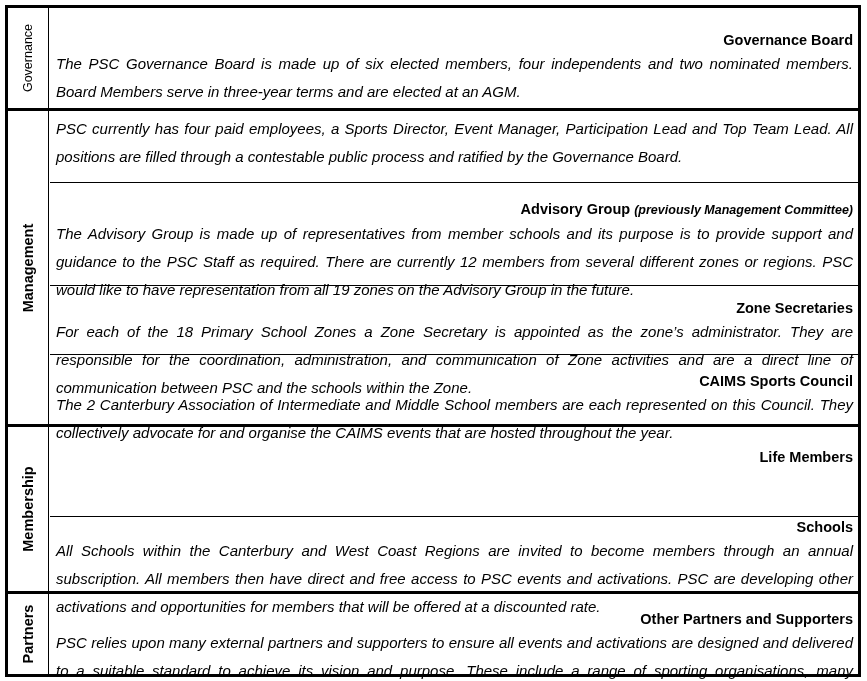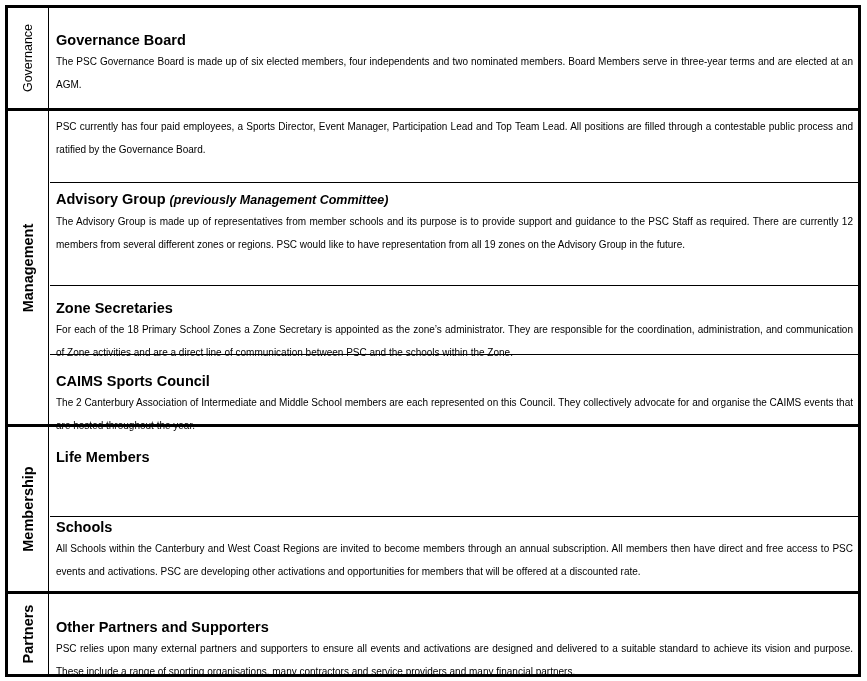--- a/index.html
+++ b/index.html
@@ -11,23 +11,23 @@
   .section + .section { border-top: 3px solid #000; }
   .section-label { position: absolute; left: 0; top: 0; bottom: 0; width: 41px;
                    border-right: 1px solid #000; box-sizing: border-box; }
   .section-label span { position: absolute; left: 50%; top: 50%; white-space: nowrap;
                         transform: translate(-50%, -50%) rotate(-90deg);
                         font-weight: bold; font-size: 14.5px; }
   .section-label.small span { font-weight: normal; font-size: 12.5px; }
   .entries { position: absolute; left: 42px; right: 0; top: 0; bottom: 0; }
   .entry { position: absolute; left: 0; right: 0; box-sizing: border-box; padding: 0 5px 0 6px; }
   .entry + .entry { border-top: 1px solid #000; }
-  .entry-title { text-align: left; font-weight: bold; font-size: 14.5px; line-height: 20px; }
+  .entry-title { text-align: right; font-weight: bold; font-size: 14.5px; line-height: 20px; }
   .entry-title i { font-weight: bold; font-style: italic; font-size: 12.5px; }
-  .entry-body { font-size: 10px; line-height: 23px; text-align: justify; }
+  .entry-body { font-size: 15px; line-height: 28px; text-align: justify; font-style: italic; }
 </style>
 </head>
 <body>
 
 <div class="doc-table">
 
   <div class="section" style="top:0; height:100px;">
     <div class="section-label small">
       <span>Governance</span>
     </div>
@@ -40,21 +40,21 @@
   </div>
 
   <div class="section" style="top:100px; height:316px;">
     <div class="section-label">
       <span>Management</span>
     </div>
     <div class="entries">
       <div class="entry" style="top:0; height:71px; padding-top:4px;">
         <div class="entry-body">PSC currently has four paid employees, a Sports Director, Event Manager, Participation Lead and Top Team Lead. All positions are filled through a contestable public process and ratified by the Governance Board.</div>
       </div>
-      <div class="entry" style="top:71px; height:88px; padding-top:6px;">
+      <div class="entry" style="top:71px; height:88px; padding-top:16px;">
         <div class="entry-title"><span>Advisory Group</span> <i>(previously Management Committee)</i></div>
         <div class="entry-body">The Advisory Group is made up of representatives from member schools and its purpose is to provide support and guidance to the PSC Staff as required. There are currently 12 members from several different zones or regions. PSC would like to have representation from all 19 zones on the Advisory Group in the future.</div>
       </div>
       <div class="entry" style="top:174px; height:84px; padding-top:12px;">
         <div class="entry-title"><span>Zone Secretaries</span></div>
         <div class="entry-body">For each of the 18 Primary School Zones a Zone Secretary is appointed as the zone’s administrator. They are responsible for the coordination, administration, and communication of Zone activities and are a direct line of communication between PSC and the schools within the Zone.</div>
       </div>
       <div class="entry" style="top:243px; height:70px; padding-top:16px;">
         <div class="entry-title"><span>CAIMS Sports Council</span></div>
         <div class="entry-body">The 2 Canterbury Association of Intermediate and Middle School members are each represented on this Council. They collectively advocate for and organise the CAIMS events that are hosted throughout the year.</div>
@@ -75,20 +75,20 @@
         <div class="entry-body">All Schools within the Canterbury and West Coast Regions are invited to become members through an annual subscription. All members then have direct and free access to PSC events and activations. PSC are developing other activations and opportunities for members that will be offered at a discounted rate.</div>
       </div>
     </div>
   </div>
 
   <div class="section" style="top:583px; height:83px;">
     <div class="section-label">
       <span>Partners</span>
     </div>
     <div class="entries">
-      <div class="entry" style="top:8px; height:80px; padding-top:15px;">
+      <div class="entry" style="top:0; height:80px; padding-top:15px;">
         <div class="entry-title"><span>Other Partners and Supporters</span></div>
         <div class="entry-body">PSC relies upon many external partners and supporters to ensure all events and activations are designed and delivered to a suitable standard to achieve its vision and purpose. These include a range of sporting organisations, many contractors and service providers and many financial partners.</div>
       </div>
     </div>
   </div>
 
 </div>
 
 </body></html>

